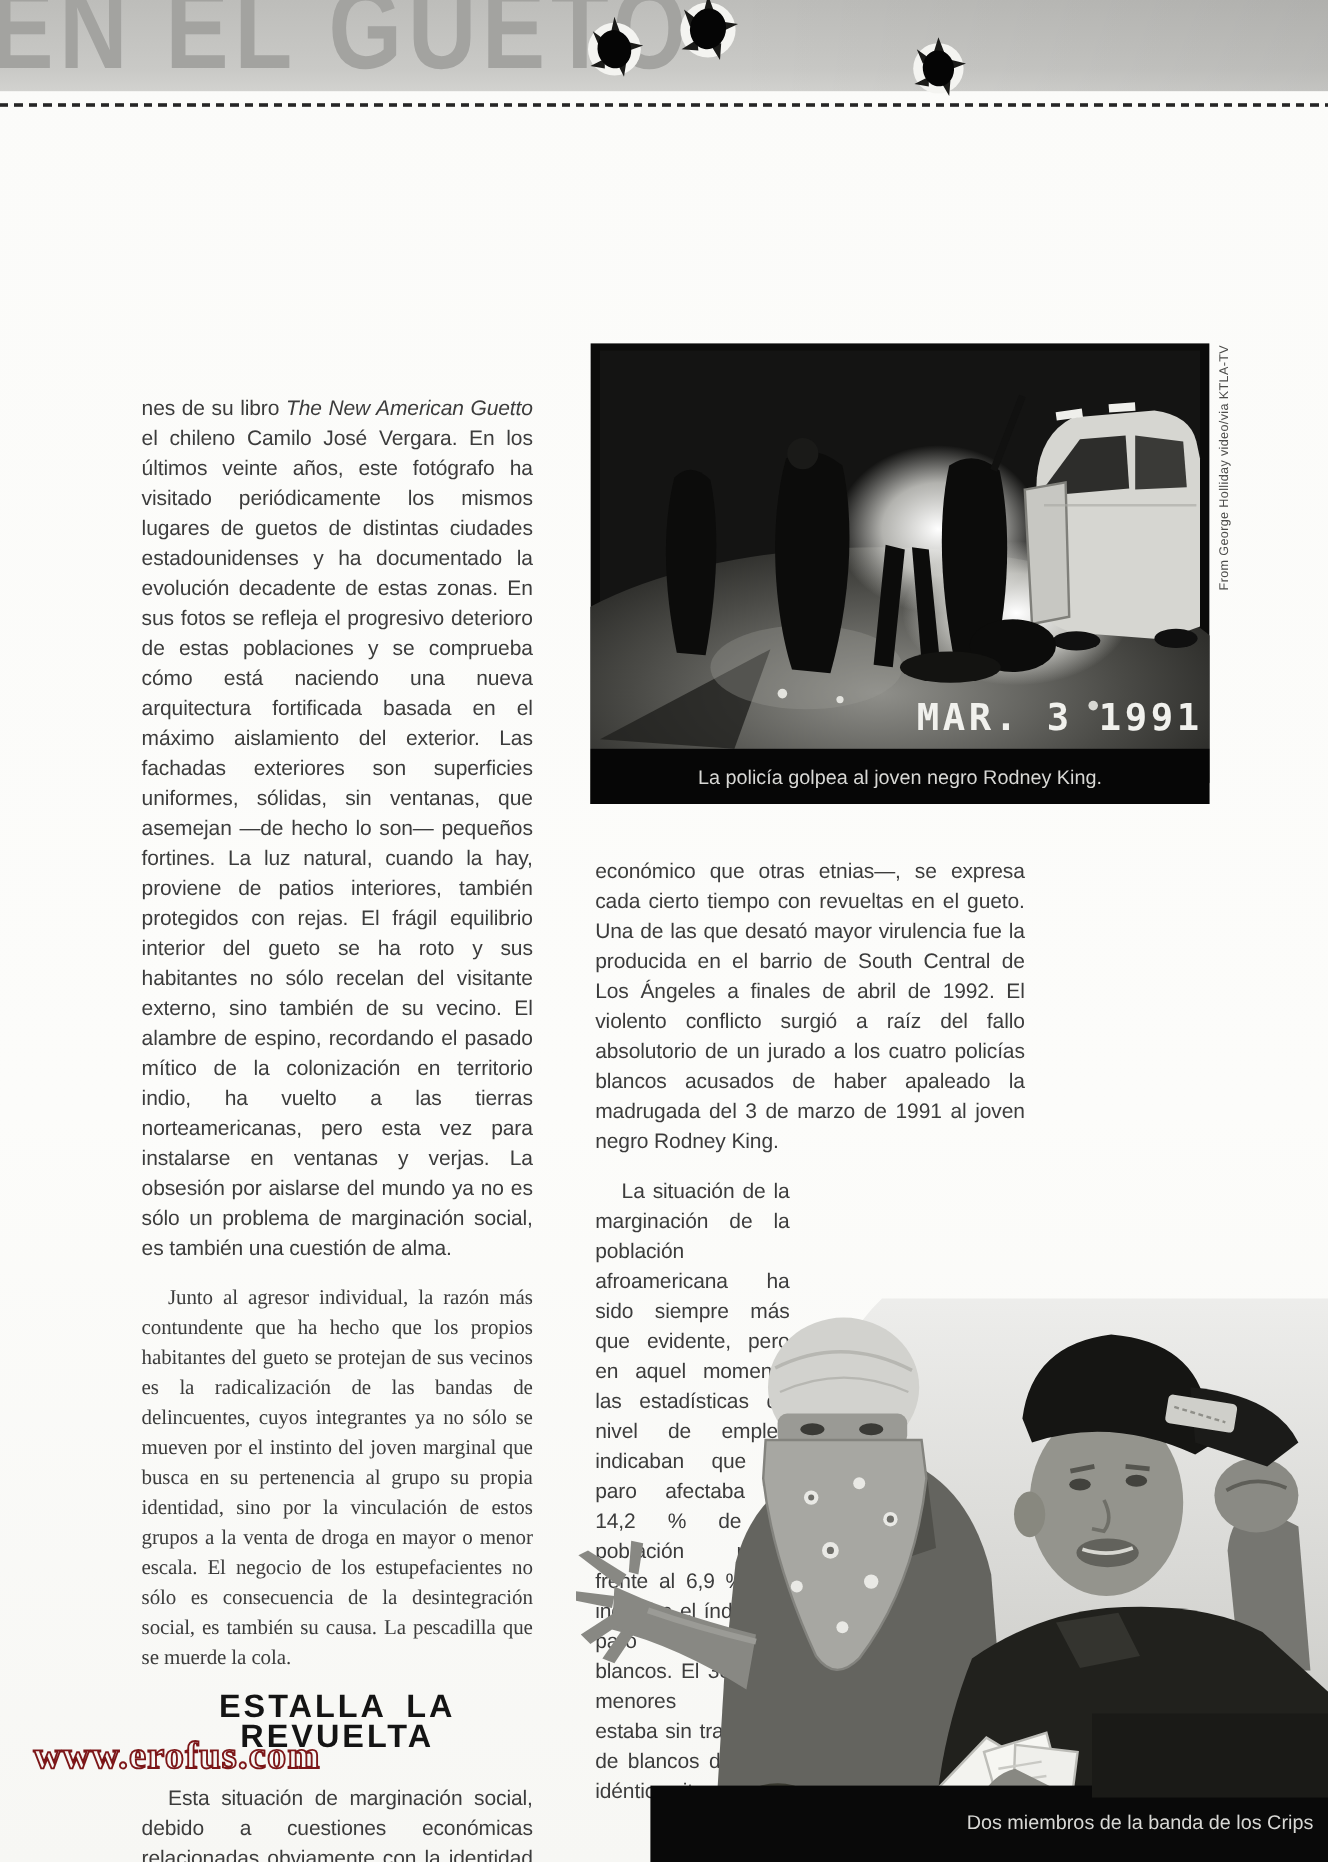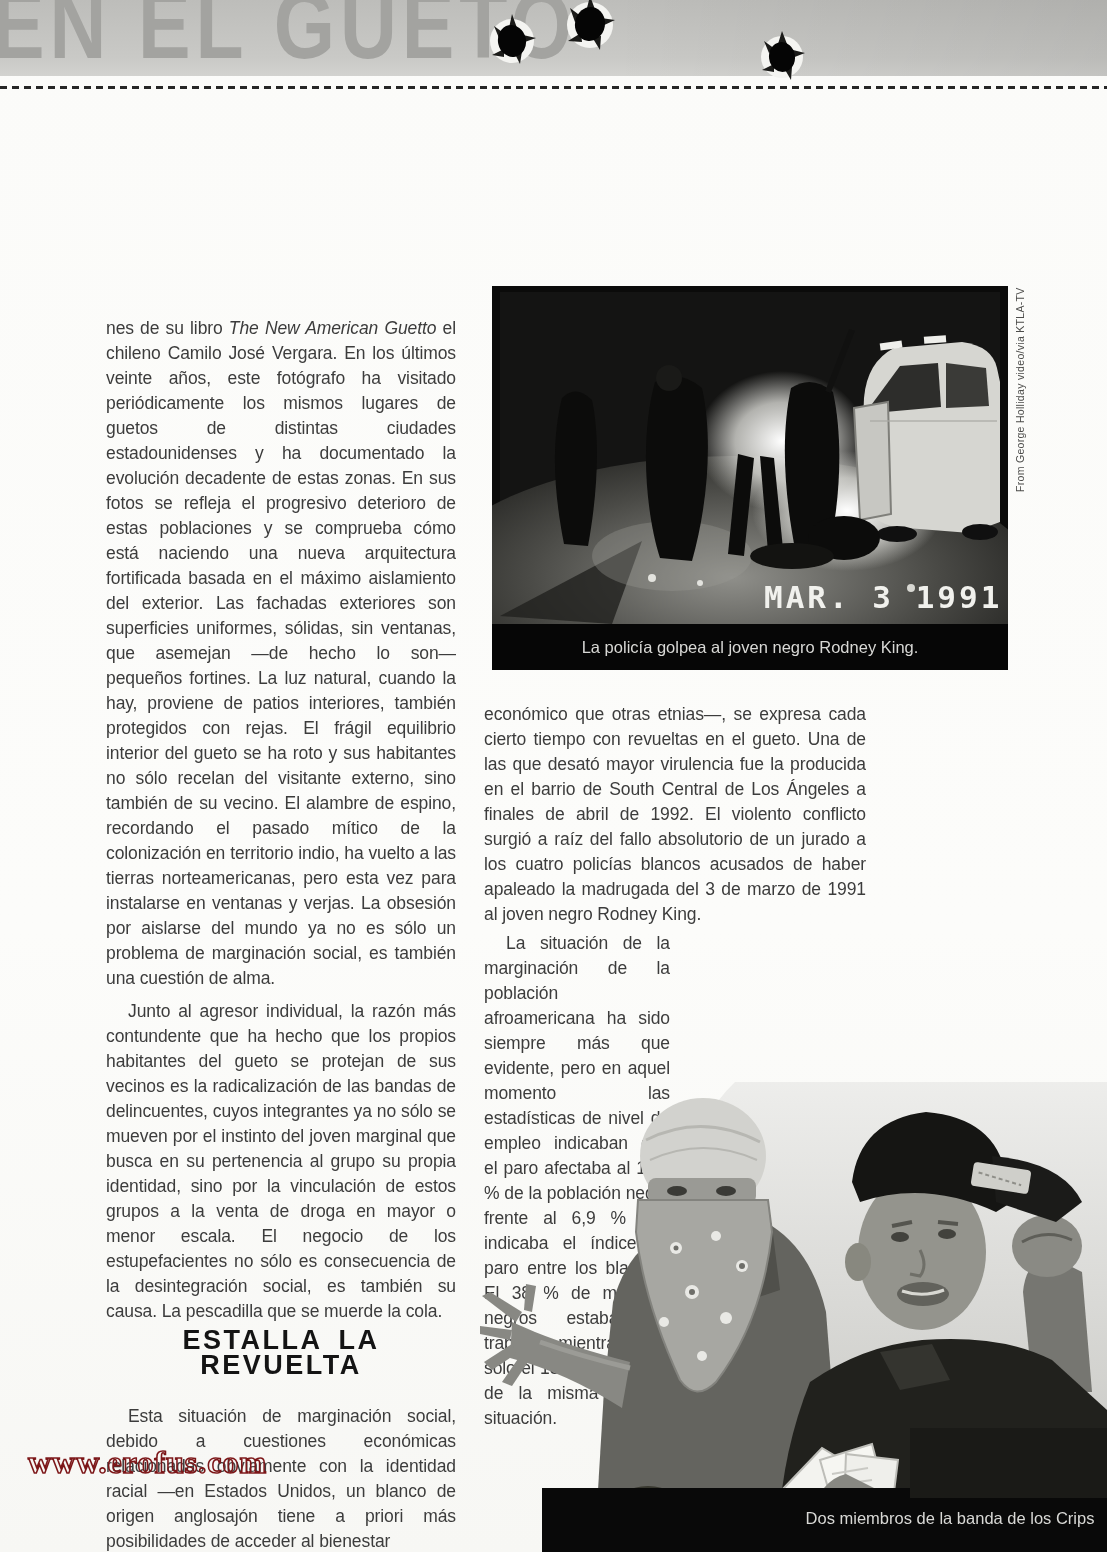--- a/index.html
+++ b/index.html
@@ -27,25 +27,25 @@
     color:#a3a3a0;white-space:nowrap;
     transform:scale(0.82,1);transform-origin:left top;
   }
   .bullets{position:absolute;left:0;top:0;width:1107px;height:130px;pointer-events:none;}
   .dashed-rule{
     position:absolute;left:0;top:86px;width:1107px;height:3px;
     background:repeating-linear-gradient(90deg,#262626 0 7px, transparent 7px 12px);
   }
   
   .col{position:absolute;font-size:17.5px;line-height:25px;text-align:justify;letter-spacing:-0.1px;}
-  .col p{margin:4px;}
+  .col p{margin:16px;}
   .left-col{left:102px;top:312px;width:358px;}
   .right-col{left:480px;top:698px;width:390px;}
   .indent{text-indent:22px;}
-  .left-col .p2{margin-top:8px;}
+  .left-col .p2{margin-top:8px;font-family:Liberation Serif, serif;}
   .right-col .p2{margin-top:1px;}
   .ital{font-style:italic;}
   .section-heading{
     margin-bottom:26px;
     text-align:center;font-size:27px;font-weight:700;
     letter-spacing:2.5px;word-spacing:7px;color:#141414;
     font-family:"Liberation Sans", sans-serif;
   }
   .wrap-spacer{float:right;width:186px;height:300px;margin-top:149px;margin-left:10px;}
   

